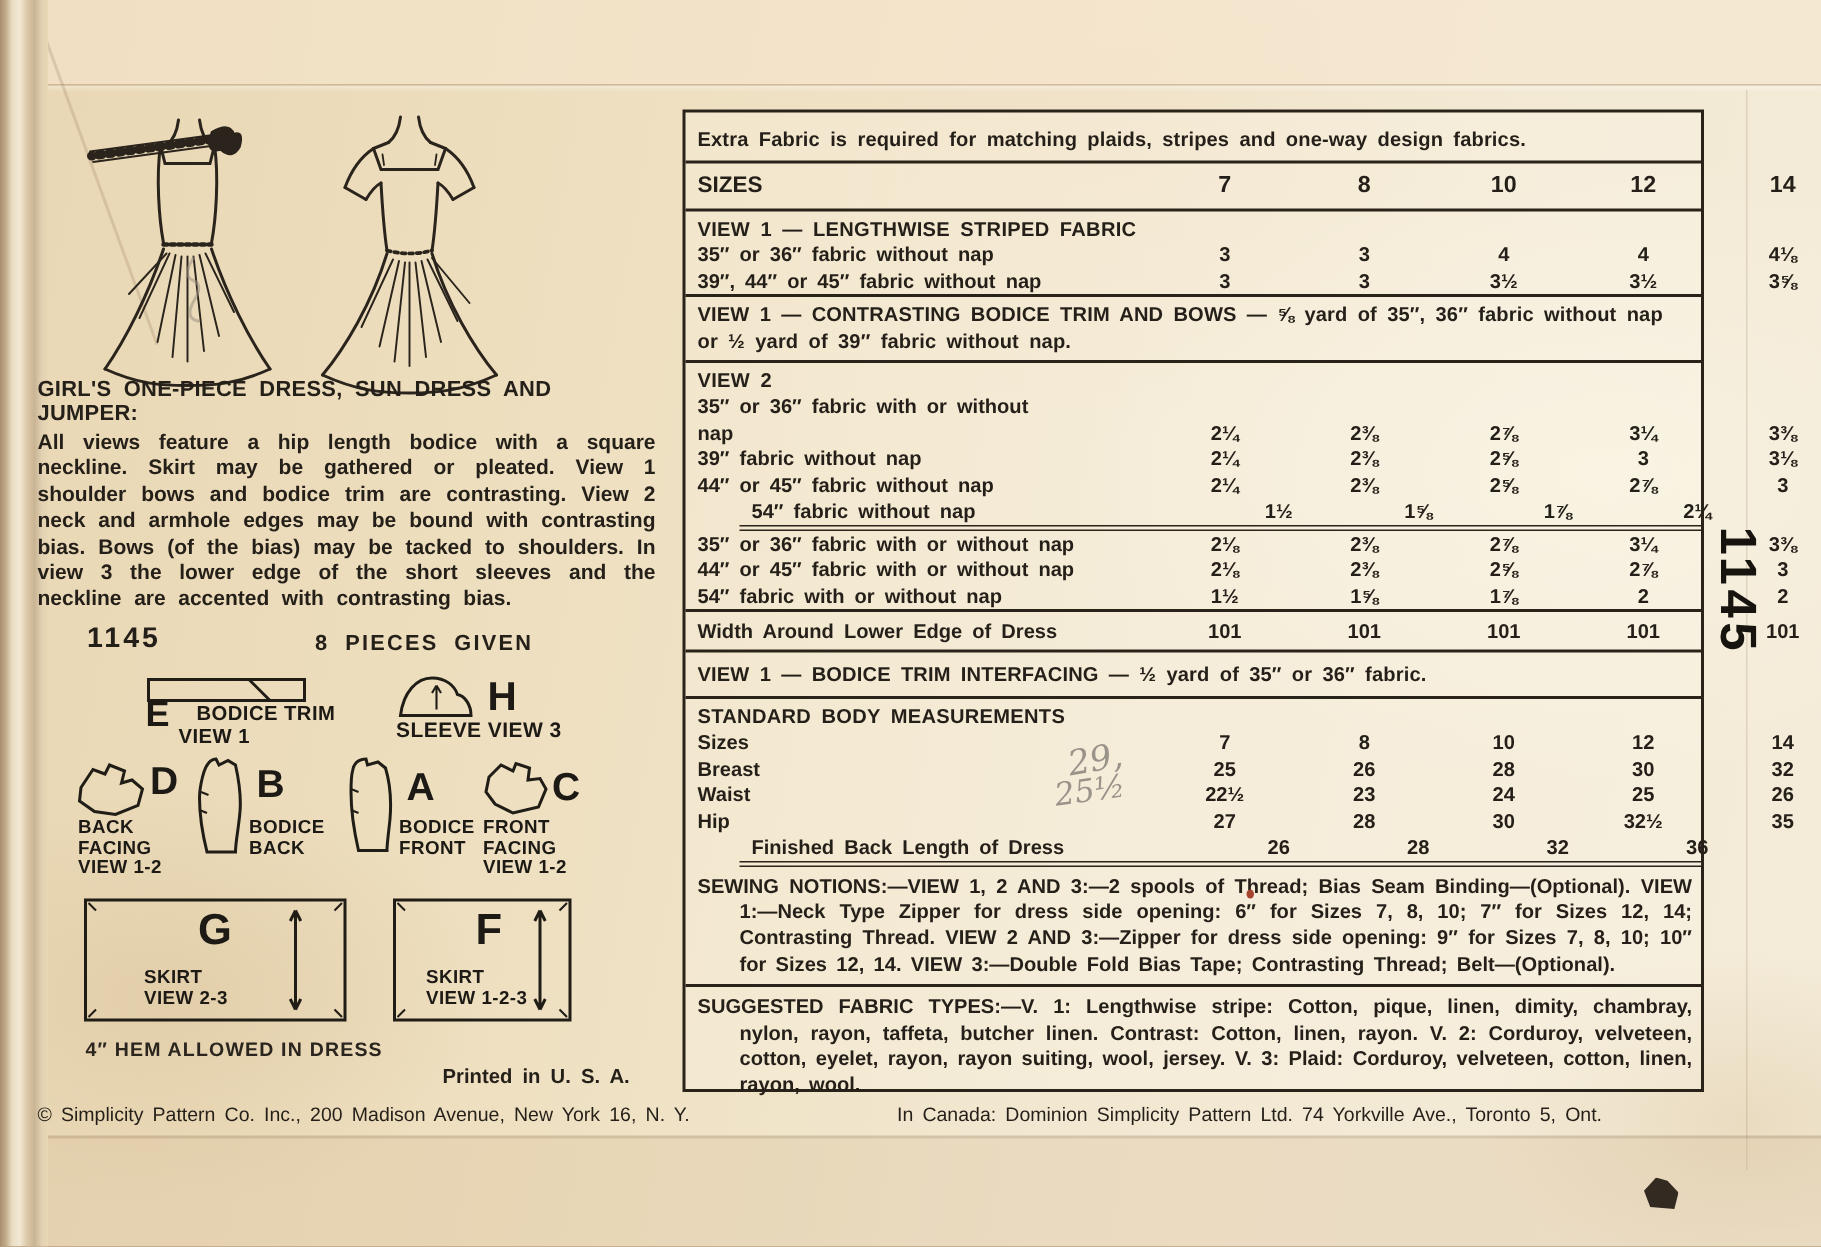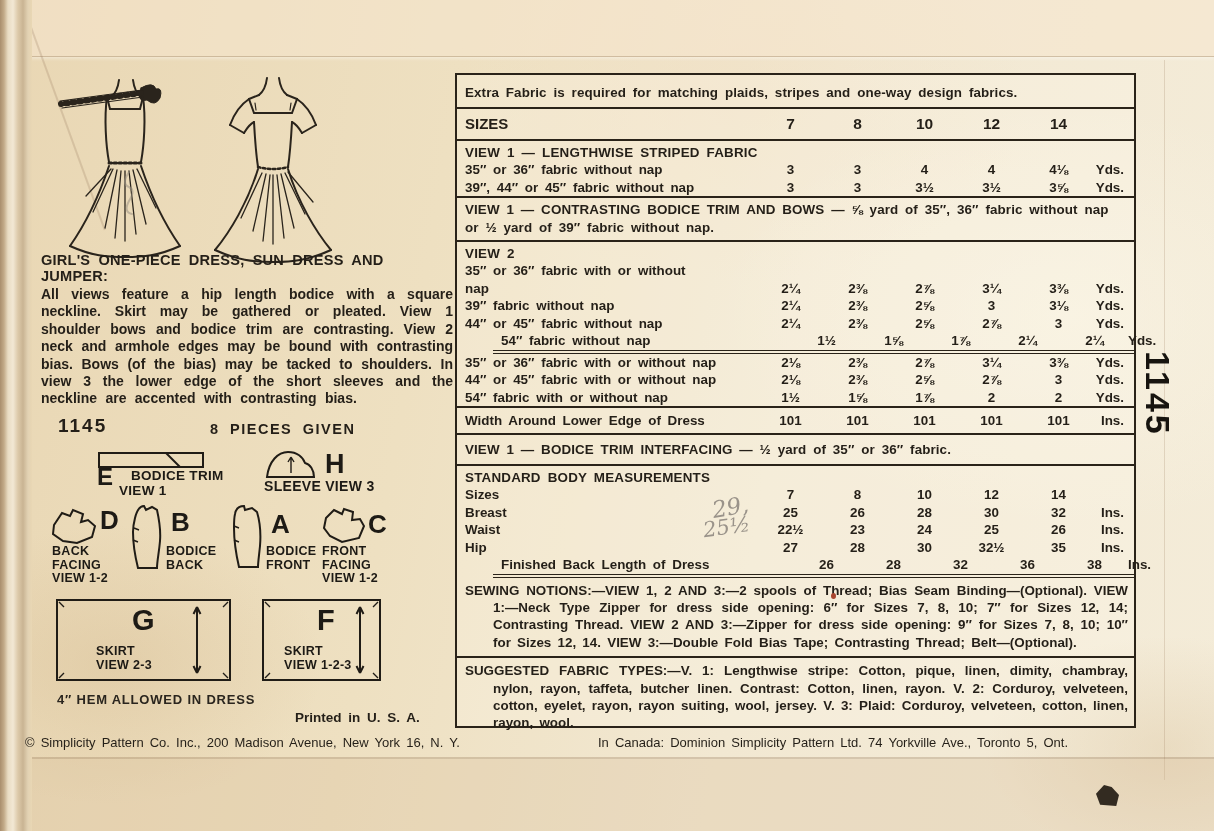--- a/index.html
+++ b/index.html
@@ -15,38 +15,38 @@
   .flap-top{position:absolute;left:18px;top:0;right:0;height:56px;background:rgba(246,230,206,.55);
     border-bottom:1px solid rgba(135,105,72,.32);box-shadow:0 2px 3px rgba(255,255,255,.35);}
   .crease-diag{position:absolute;left:20px;top:0;height:245px;width:0;border-left:2px solid rgba(140,110,80,.22);
     transform:rotate(-20deg);transform-origin:top left;}
   .crease-right{position:absolute;left:1164px;top:60px;height:720px;width:0;border-left:1px solid rgba(150,120,85,.22);}
   .crease-bottom{position:absolute;left:20px;right:0;top:757px;height:2px;background:rgba(135,105,72,.28);}
   .bottom-strip{position:absolute;left:18px;right:0;top:759px;bottom:0;background:rgba(214,189,152,.30);}
   .torn{position:absolute;left:0;top:0;bottom:0;width:32px;
     background:linear-gradient(90deg,#a98e6d 0,#c3ab89 4px,#e9dcc3 8px,#f2e8d4 13px,#dcc9a9 18px,#c9b493 23px,#e2d2b3 28px,#e9d7b4 32px);}
   
-  .desc{position:absolute;left:25px;top:252px;width:412px;color:#241f18;margin-left:16px;}
+  .desc{position:absolute;left:25px;top:252px;width:412px;color:#241f18;}
   .desc-title{font-size:14.6px;font-weight:bold;letter-spacing:.2px;word-spacing:4px;}
   .desc-body{font-size:14px;font-weight:bold;line-height:17.4px;text-align:justify;word-spacing:4.5px;margin-top:2px;}
   .pattern-number{position:absolute;left:58px;top:415px;font-size:19px;font-weight:bold;letter-spacing:2px;color:#241f18;}
   .pieces-given{position:absolute;left:210px;top:421px;font-size:14.5px;font-weight:bold;letter-spacing:1.5px;word-spacing:5px;color:#241f18;}
   
   .pieces-area{position:absolute;left:40px;top:448px;width:362px;height:246px;}
   .p-letter{position:absolute;font-weight:bold;color:#1d1a15;line-height:1;}
   .p-cap{position:absolute;font-weight:bold;color:#1d1a15;font-size:12.5px;line-height:13.5px;white-space:pre-line;letter-spacing:.3px;}
   .hem-note{position:absolute;left:57px;top:692px;font-size:13px;font-weight:bold;letter-spacing:.8px;color:#2a251e;}
   .printed{position:absolute;left:295px;top:710px;font-size:13.5px;font-weight:bold;word-spacing:3px;color:#241f18;}
   .footer-us{position:absolute;left:25px;top:735px;font-size:13px;font-weight:normal;word-spacing:2.5px;color:#241f18;}
   .footer-ca{position:absolute;left:598px;top:735px;font-size:13px;font-weight:normal;word-spacing:2.5px;color:#241f18;}
   
   .ftable{position:absolute;left:455px;top:73px;width:681px;height:655px;border:2px solid #2a2319;
     color:#241f18;background:rgba(255,250,238,.25);box-sizing:border-box;}
   .trow{font-weight:bold;font-size:13.4px;word-spacing:3px;box-sizing:border-box;}
-  .trow.cols{display:grid;grid-template-columns:292px repeat(5,67px) 1fr;align-items:center;line-height:17.5px;padding-left:8px;}
+  .trow.cols{display:grid;grid-template-columns:292px repeat(5,67px) 1fr;align-items:center;line-height:17.5px;padding-left:8px;gap:26px;}
   .trow.cols .tlabel{white-space:nowrap;}
   .trow.cols .tval{text-align:center;}
   .trow.cols .tunit{text-align:right;padding-right:10px;}
   .trow.head{line-height:17px;padding:3px 0 0 8px;letter-spacing:.2px;}
   .trow.full{padding:3px 8px 3px 8px;line-height:18px;text-align:left;letter-spacing:.1px;}
   .trow.first{padding-top:9px;padding-bottom:5px;}
   .trow.sizes{line-height:30px;font-size:15px;}
   .trow.sizes .tval{font-size:15.5px;}
   .trow.tall{line-height:25px;}
   .trow.tallfull{padding-top:6px;padding-bottom:5px;}

